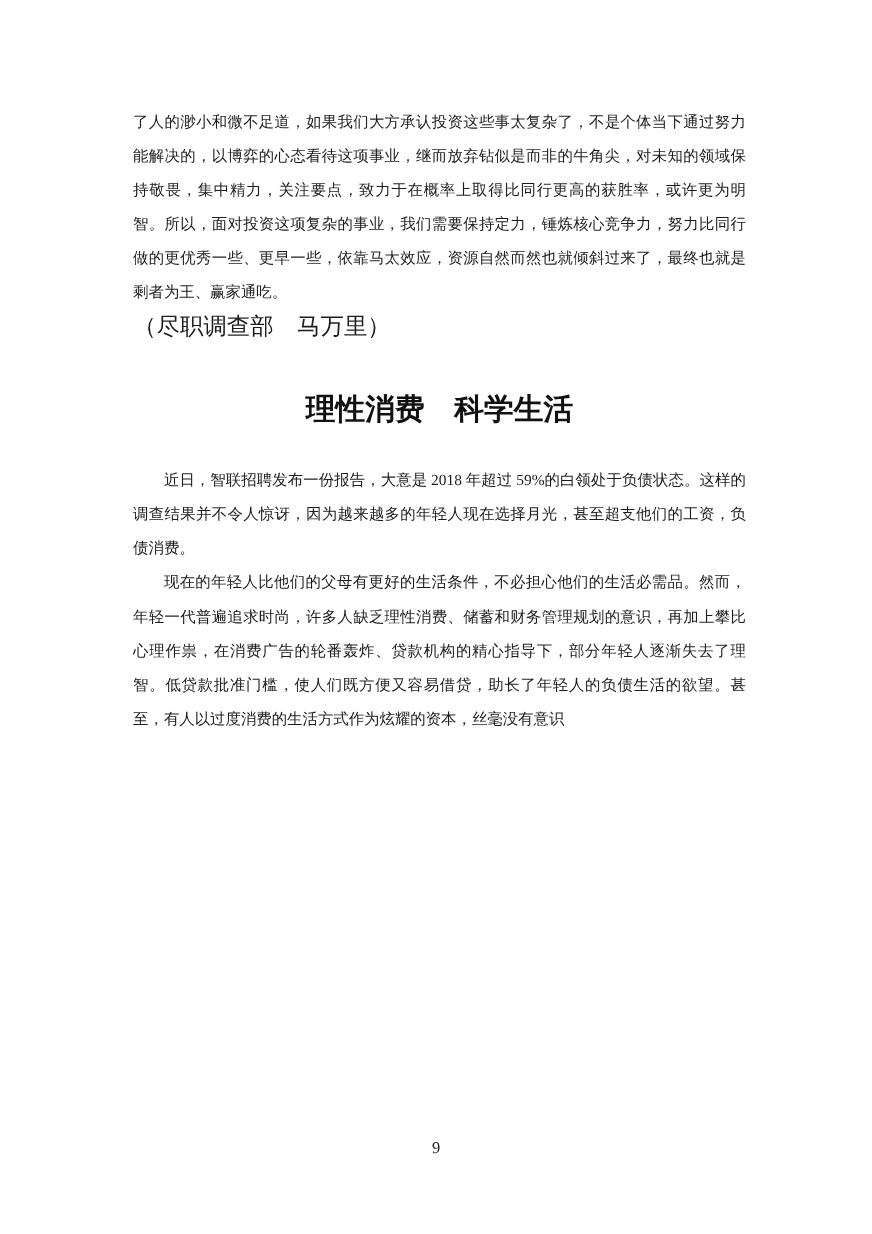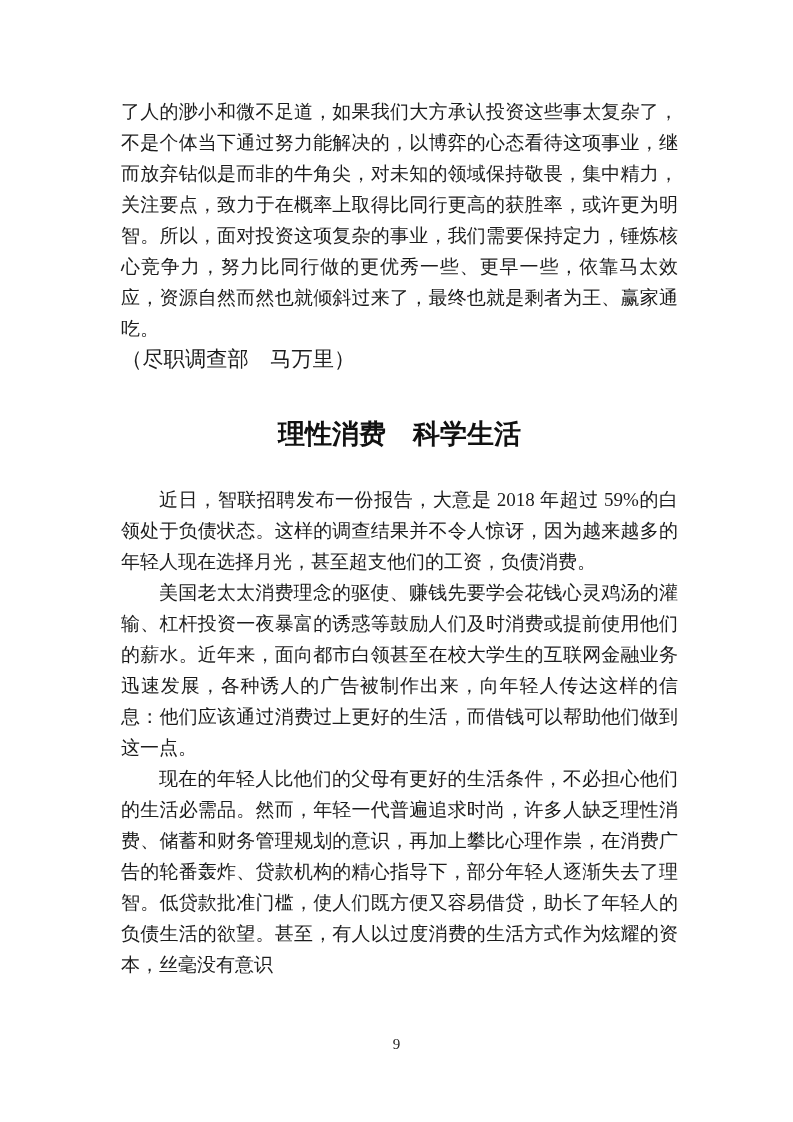--- a/index.html
+++ b/index.html
@@ -17,21 +17,21 @@
     color: #1c1c1c;
   }
   .content {
     position: absolute;
     left: 121px;
     top: 96px;
     width: 557px;
   }
   .body-text {
     margin: 0;
-    font-size: 19px;
+    font-size: 14px;
     line-height: 31px;
     text-align: justify;
   }
   .indent {
     text-indent: 2em;
   }
   .attribution {
     margin: 0;
     font-size: 21.3px;
     line-height: 31px;
@@ -58,18 +58,17 @@
 </head>
 <body>
 
 <div class="sheet">
   <div class="content">
     <p class="body-text">了人的渺小和微不足道，如果我们大方承认投资这些事太复杂了，不是个体当下通过努力能解决的，以博弈的心态看待这项事业，继而放弃钻似是而非的牛角尖，对未知的领域保持敬畏，集中精力，关注要点，致力于在概率上取得比同行更高的获胜率，或许更为明智。所以，面对投资这项复杂的事业，我们需要保持定力，锤炼核心竞争力，努力比同行做的更优秀一些、更早一些，依靠马太效应，资源自然而然也就倾斜过来了，最终也就是剩者为王、赢家通吃。</p>
     <p class="attribution">（尽职调查部　马万里）</p>
     <h1 class="title">理性消费　科学生活</h1>
     <div>
         <p class="body-text indent">近日，智联招聘发布一份报告，大意是 2018 年超过 59%的白领处于负债状态。这样的调查结果并不令人惊讶，因为越来越多的年轻人现在选择月光，甚至超支他们的工资，负债消费。</p>
-        <p class="body-text indent">美国老太太消费理念的驱使、赚钱先要学会花钱心灵鸡汤的灌输、杠杆投资一夜暴富的诱惑等鼓励人们及时消费或提前使用他们的薪水。近年来，面向都市白领甚至在校大学生的互联网金融业务迅速发展，各种诱人的广告被制作出来，向年轻人传达这样的信息：他们应该通过消费过上更好的生活，而借钱可以帮助他们做到这一点。</p>
         <p class="body-text indent">现在的年轻人比他们的父母有更好的生活条件，不必担心他们的生活必需品。然而，年轻一代普遍追求时尚，许多人缺乏理性消费、储蓄和财务管理规划的意识，再加上攀比心理作祟，在消费广告的轮番轰炸、贷款机构的精心指导下，部分年轻人逐渐失去了理智。低贷款批准门槛，使人们既方便又容易借贷，助长了年轻人的负债生活的欲望。甚至，有人以过度消费的生活方式作为炫耀的资本，丝毫没有意识</p>
       </div>
   </div>
   <div class="page-number">9</div>
 </div>
 
 </body></html>

